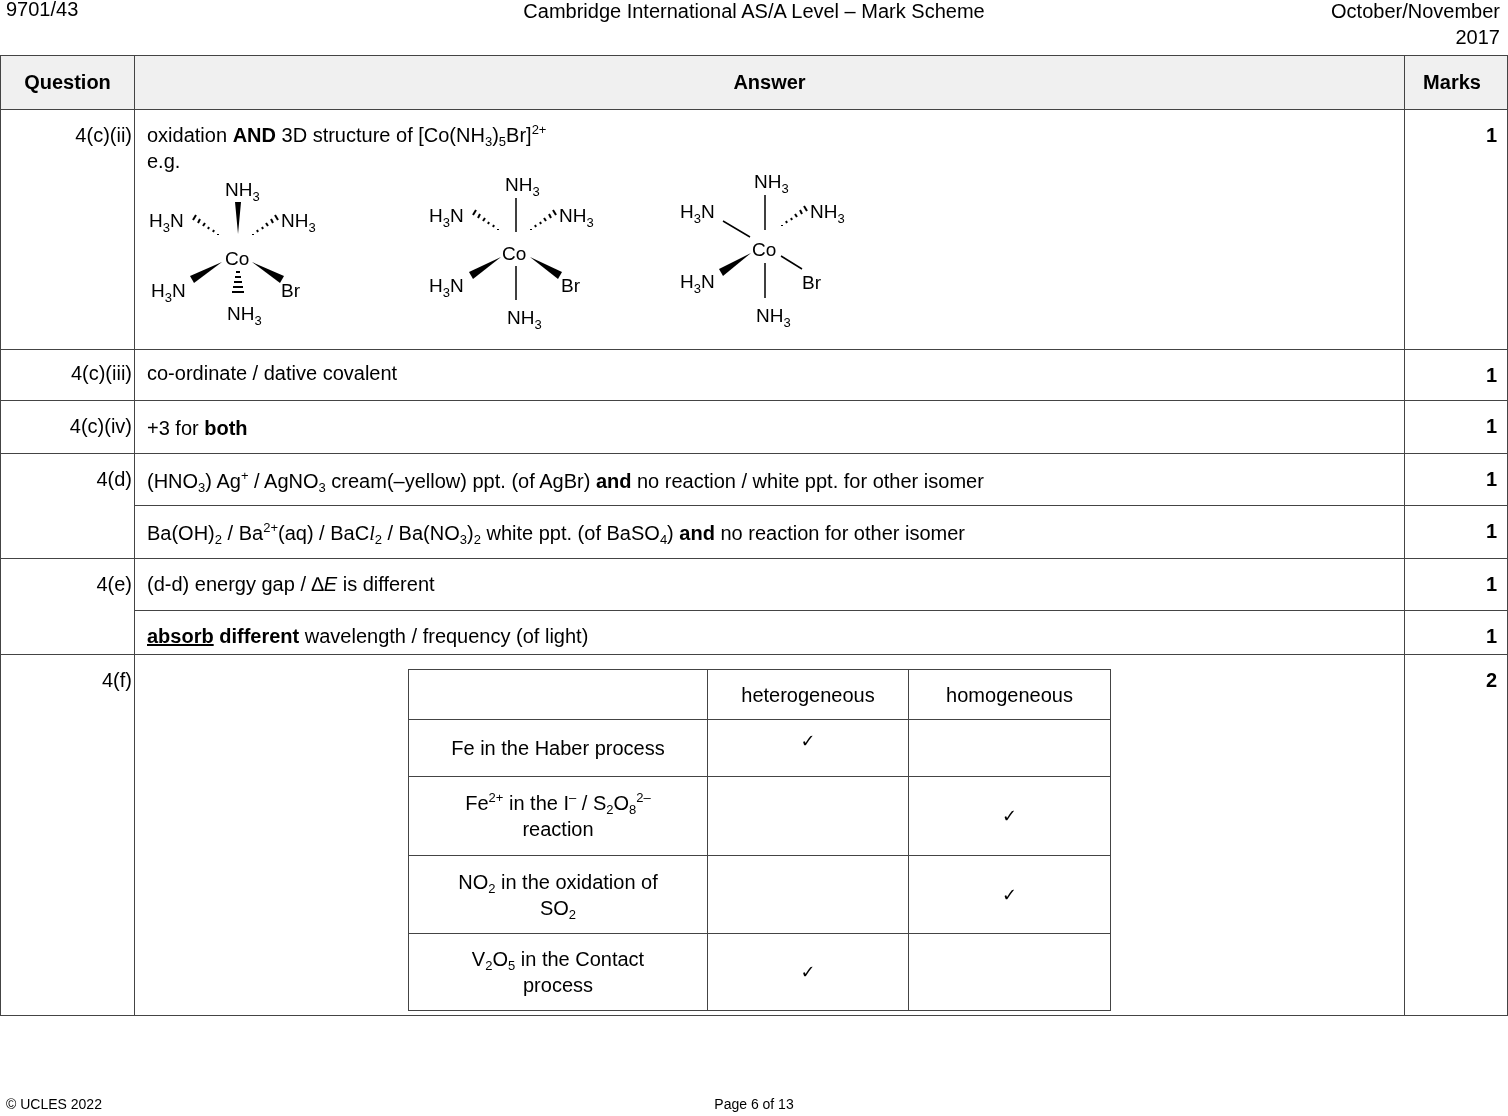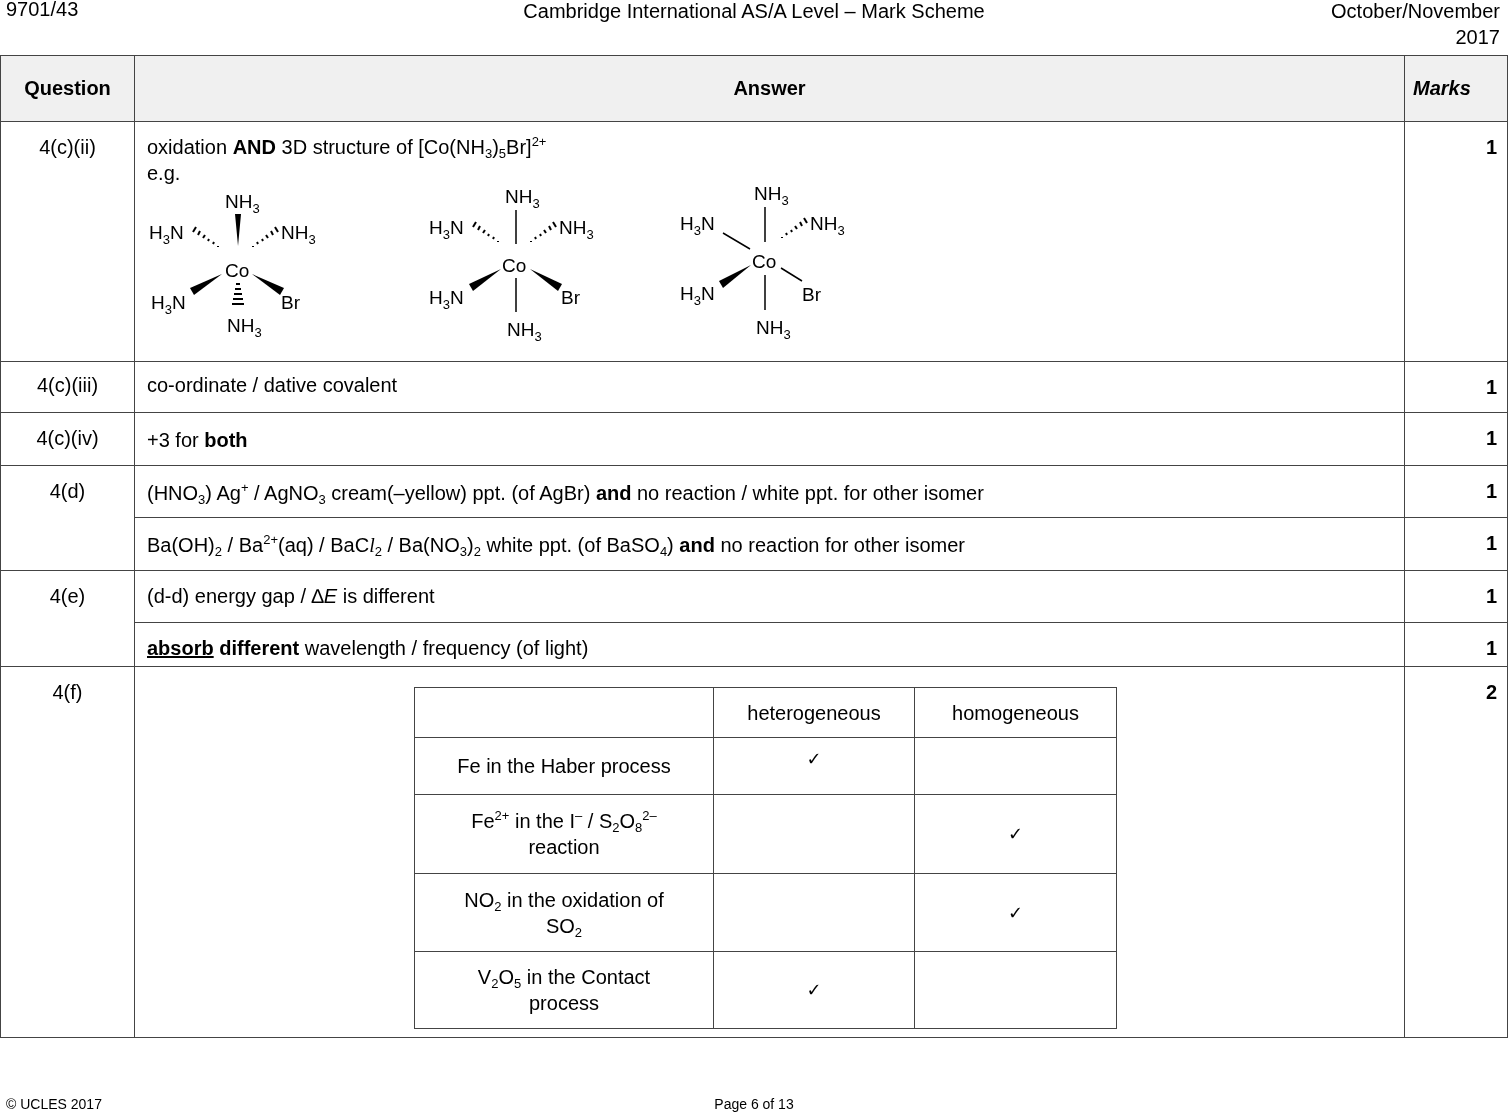--- a/index.html
+++ b/index.html
@@ -10,24 +10,24 @@
   .hdr-left { position: absolute; left: 6px; top: -2px; font-size: 20px; }
   .hdr-center { position: absolute; left: 0; width: 1508px; top: -2px; text-align: center; font-size: 20px; line-height: 26px; }
   .hdr-center .pub { font-weight: bold; }
   .hdr-right { position: absolute; right: 8px; top: -2px; text-align: right; font-size: 20px; line-height: 26px; }
 
   table.ms {
     position: absolute; left: 0; top: 55px; width: 1507px;
     border-collapse: collapse; table-layout: fixed;
     font-size: 20px;
   }
-  table.ms td, table.ms th { border: 1.5px solid #444; vertical-align: top; padding: 8px; }
+  table.ms td, table.ms th { border: 1.5px solid #444; vertical-align: top; padding: 2px; }
   table.ms th { background: #f0f0f0; font-weight: bold; height: 49px; vertical-align: middle; text-align: center; }
-  table.ms th.marks-h { text-align: left; padding-right: 10px; font-style: italic; }
-  .q { text-align: center; padding-top: 14px !important; }
+  table.ms th.marks-h { text-align: center; padding-right: 10px; }
+  .q { text-align: right; padding-top: 14px !important; }
   .ans { padding: 14px 12px 0 12px !important; }
   .mk { text-align: right; padding: 14px 10px 0 0 !important; font-weight: bold; }
   sub { font-size: 13px; vertical-align: -4px; line-height: 0; }
   sup { font-size: 13px; vertical-align: 8px; line-height: 0; }
   .it { font-style: italic; font-family: "Liberation Serif", serif; }
   b.u { text-decoration: underline; }
 
   .structs { position: relative; height: 170px; }
   .structs svg { position: absolute; top: 0; }
 
@@ -254,14 +254,14 @@
           <td class="tick"></td>
         </tr>
       </tbody>
           </table>
     </td>
     <td class="mk">2</td>
   </tr>
 </tbody>
   </table>
 
-<div class="footer-left">© UCLES 2017</div>
+<div class="footer-left">© UCLES 2022</div>
 <div class="footer-center">Page 6 of 13</div>
 
 </body></html>

